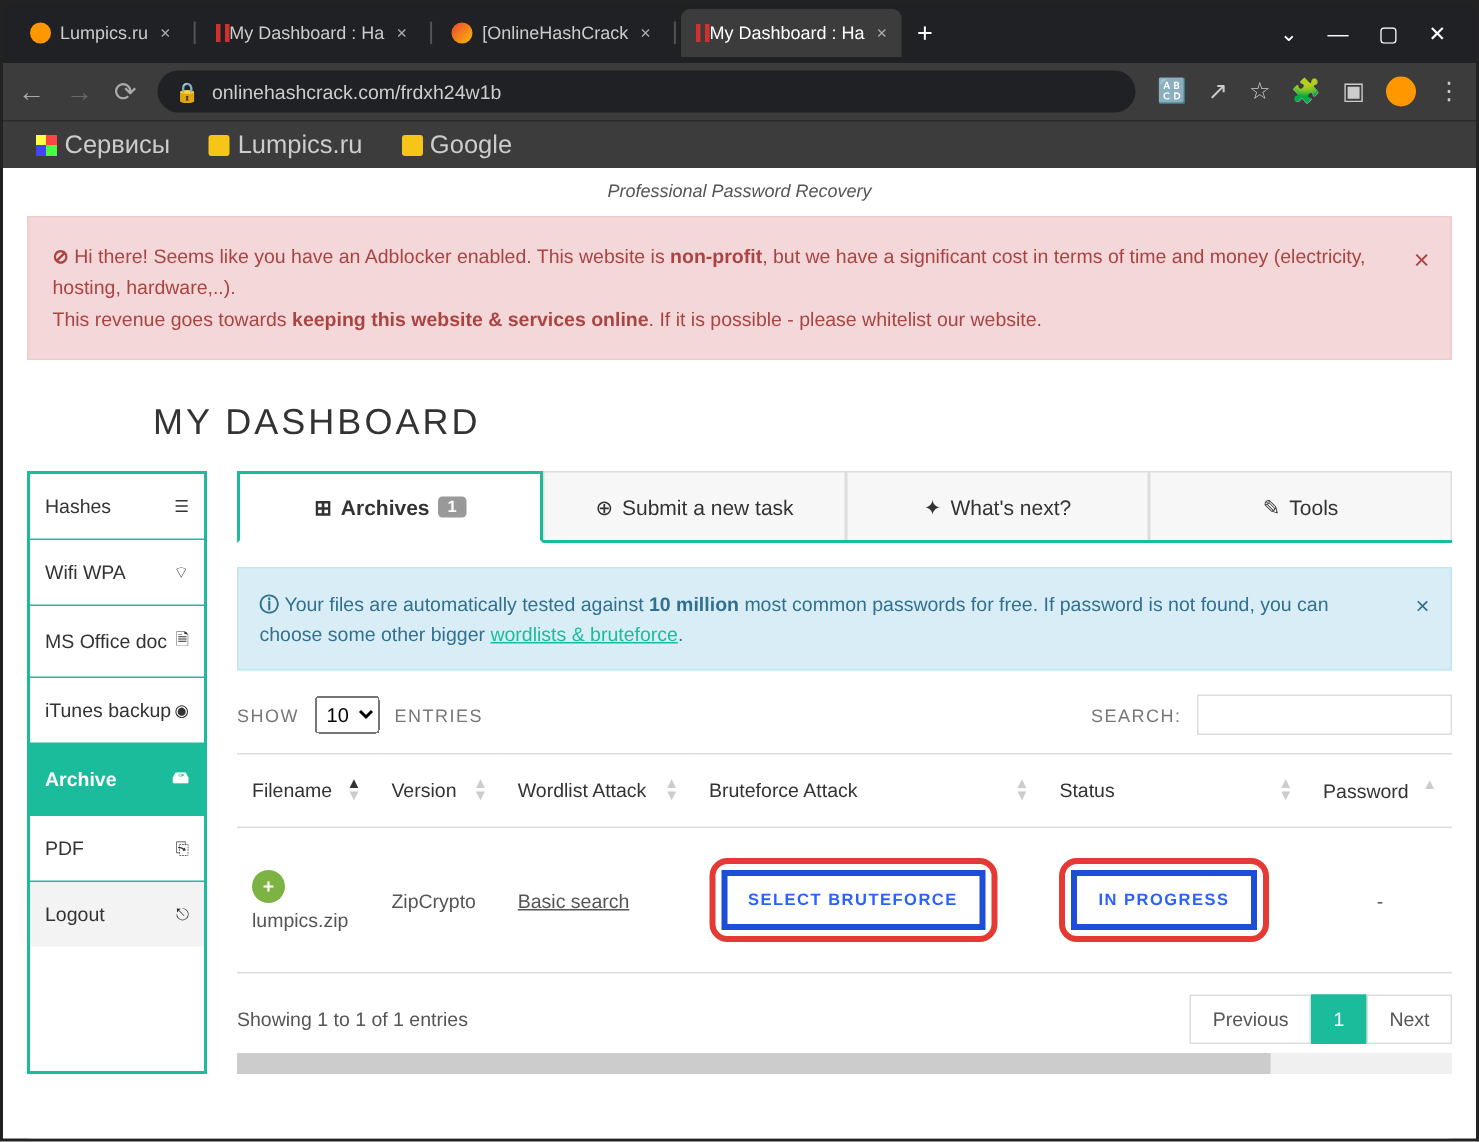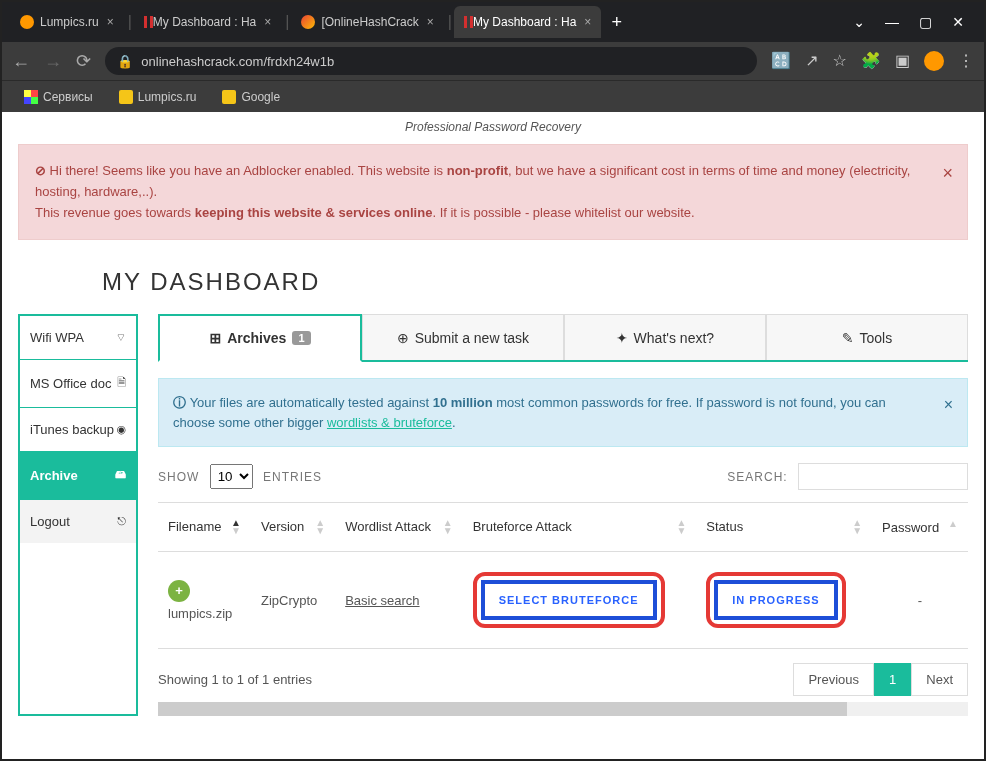--- a/index.html
+++ b/index.html
@@ -18,21 +18,21 @@
 
 .addr-bar { display: flex; align-items: center; height: 38px; padding: 0 10px; background: #3c3c3c; }
 .nav-btn { color: #aaa; font-size: 18px; margin-right: 14px; cursor: pointer; }
 .url-field { flex: 1; background: #202124; border-radius: 20px; height: 28px; display: flex; align-items: center; padding: 0 12px; color: #ccc; font-size: 13px; }
 .url-icon { margin-right: 8px; }
 .addr-icons { display: flex; gap: 14px; margin-left: 14px; color: #ccc; }
 .addr-icons span { cursor: pointer; }
 .profile-icon { width: 20px; height: 20px; border-radius: 50%; background: #ff9800; }
 
 .bookmarks { display: flex; align-items: center; height: 32px; padding: 0 10px; background: #3c3c3c; gap: 14px; border-top: 1px solid #2a2a2a; }
-.bookmark { display: flex; align-items: center; color: #ccc; font-size: 12px; cursor: pointer; gap: 5px; padding-left: 12px; }
+.bookmark { display: flex; align-items: center; color: #ccc; font-size: 17px; cursor: pointer; gap: 5px; padding-left: 12px; }
 .bm-icon { width: 14px; height: 14px; }
 .bm-folder { background: #f5c518; border-radius: 2px; }
 
 .content { background: #fff; height: calc(100% - 110px); overflow: hidden; position: relative; border-radius: 19px; }
 .tagline { text-align: center; font-style: italic; color: #555; font-size: 12px; padding: 8px 0 10px; }
 
 .alert-adblock { background: #f4d7d9; border: 1px solid #ecc; color: #a94442; padding: 16px 40px 16px 16px; margin: 0 16px 16px; font-size: 13px; position: relative; line-height: 1.6; }
 .alert-adblock .close { position: absolute; right: 14px; top: 14px; font-size: 18px; color: #a94442; cursor: pointer; }
 .alert-adblock b { font-weight: bold; }
 
@@ -159,34 +159,42 @@
     <span style="color:#a94442;font-weight:bold">⊘ </span>
     <span>Hi there! Seems like you have an Adblocker enabled. This website is </span><b>non-profit</b><span>, but we have a significant cost in terms of time and money (electricity, hosting, hardware,..).</span><br>
     <span>This revenue goes towards </span><b>keeping this website &amp; services online</b><span>. If it is possible - please whitelist our website.</span>
   </div>
 
   <h1 class="page-title">MY DASHBOARD</h1>
 
   <div class="main-area">
     <div class="sidebar">
       <div class="side-item">
+          <span>Hashes</span>
+          <span class="mini-icon">☰</span>
+        </div>
+      <div class="side-item">
           <span>Wifi WPA</span>
           <span class="mini-icon">⌔</span>
         </div>
       <div class="side-item">
           <span>MS Office doc</span>
           <span class="mini-icon">🗎</span>
         </div>
       <div class="side-item">
           <span>iTunes backup</span>
           <span class="mini-icon">◉</span>
         </div>
       <div class="side-item active">
           <span>Archive</span>
           <span class="mini-icon">🖴</span>
+        </div>
+      <div class="side-item">
+          <span>PDF</span>
+          <span class="mini-icon">⎘</span>
         </div>
       <div class="side-item" style="background:#f3f3f3">
           <span>Logout</span>
           <span class="mini-icon">⎋</span>
         </div>
     </div>
 
     <div class="right-area">
       <div class="tabs-nav">
         <div class="tab-nav-item active">

